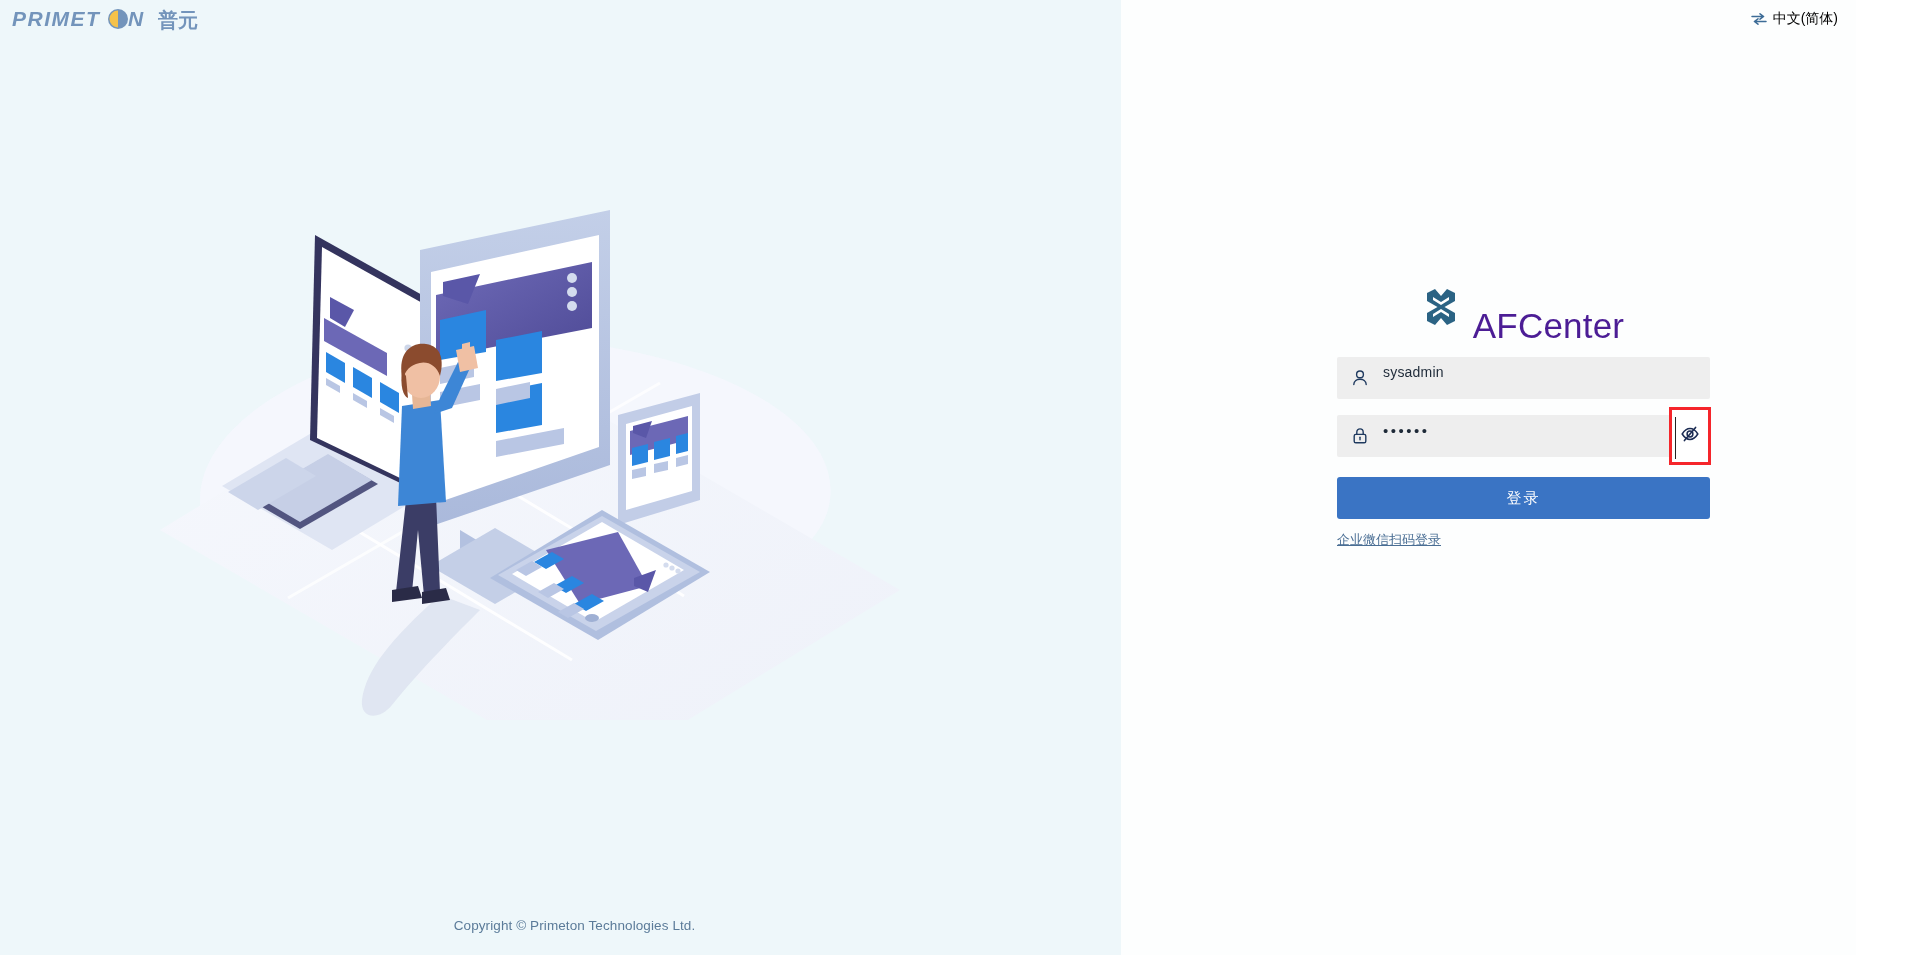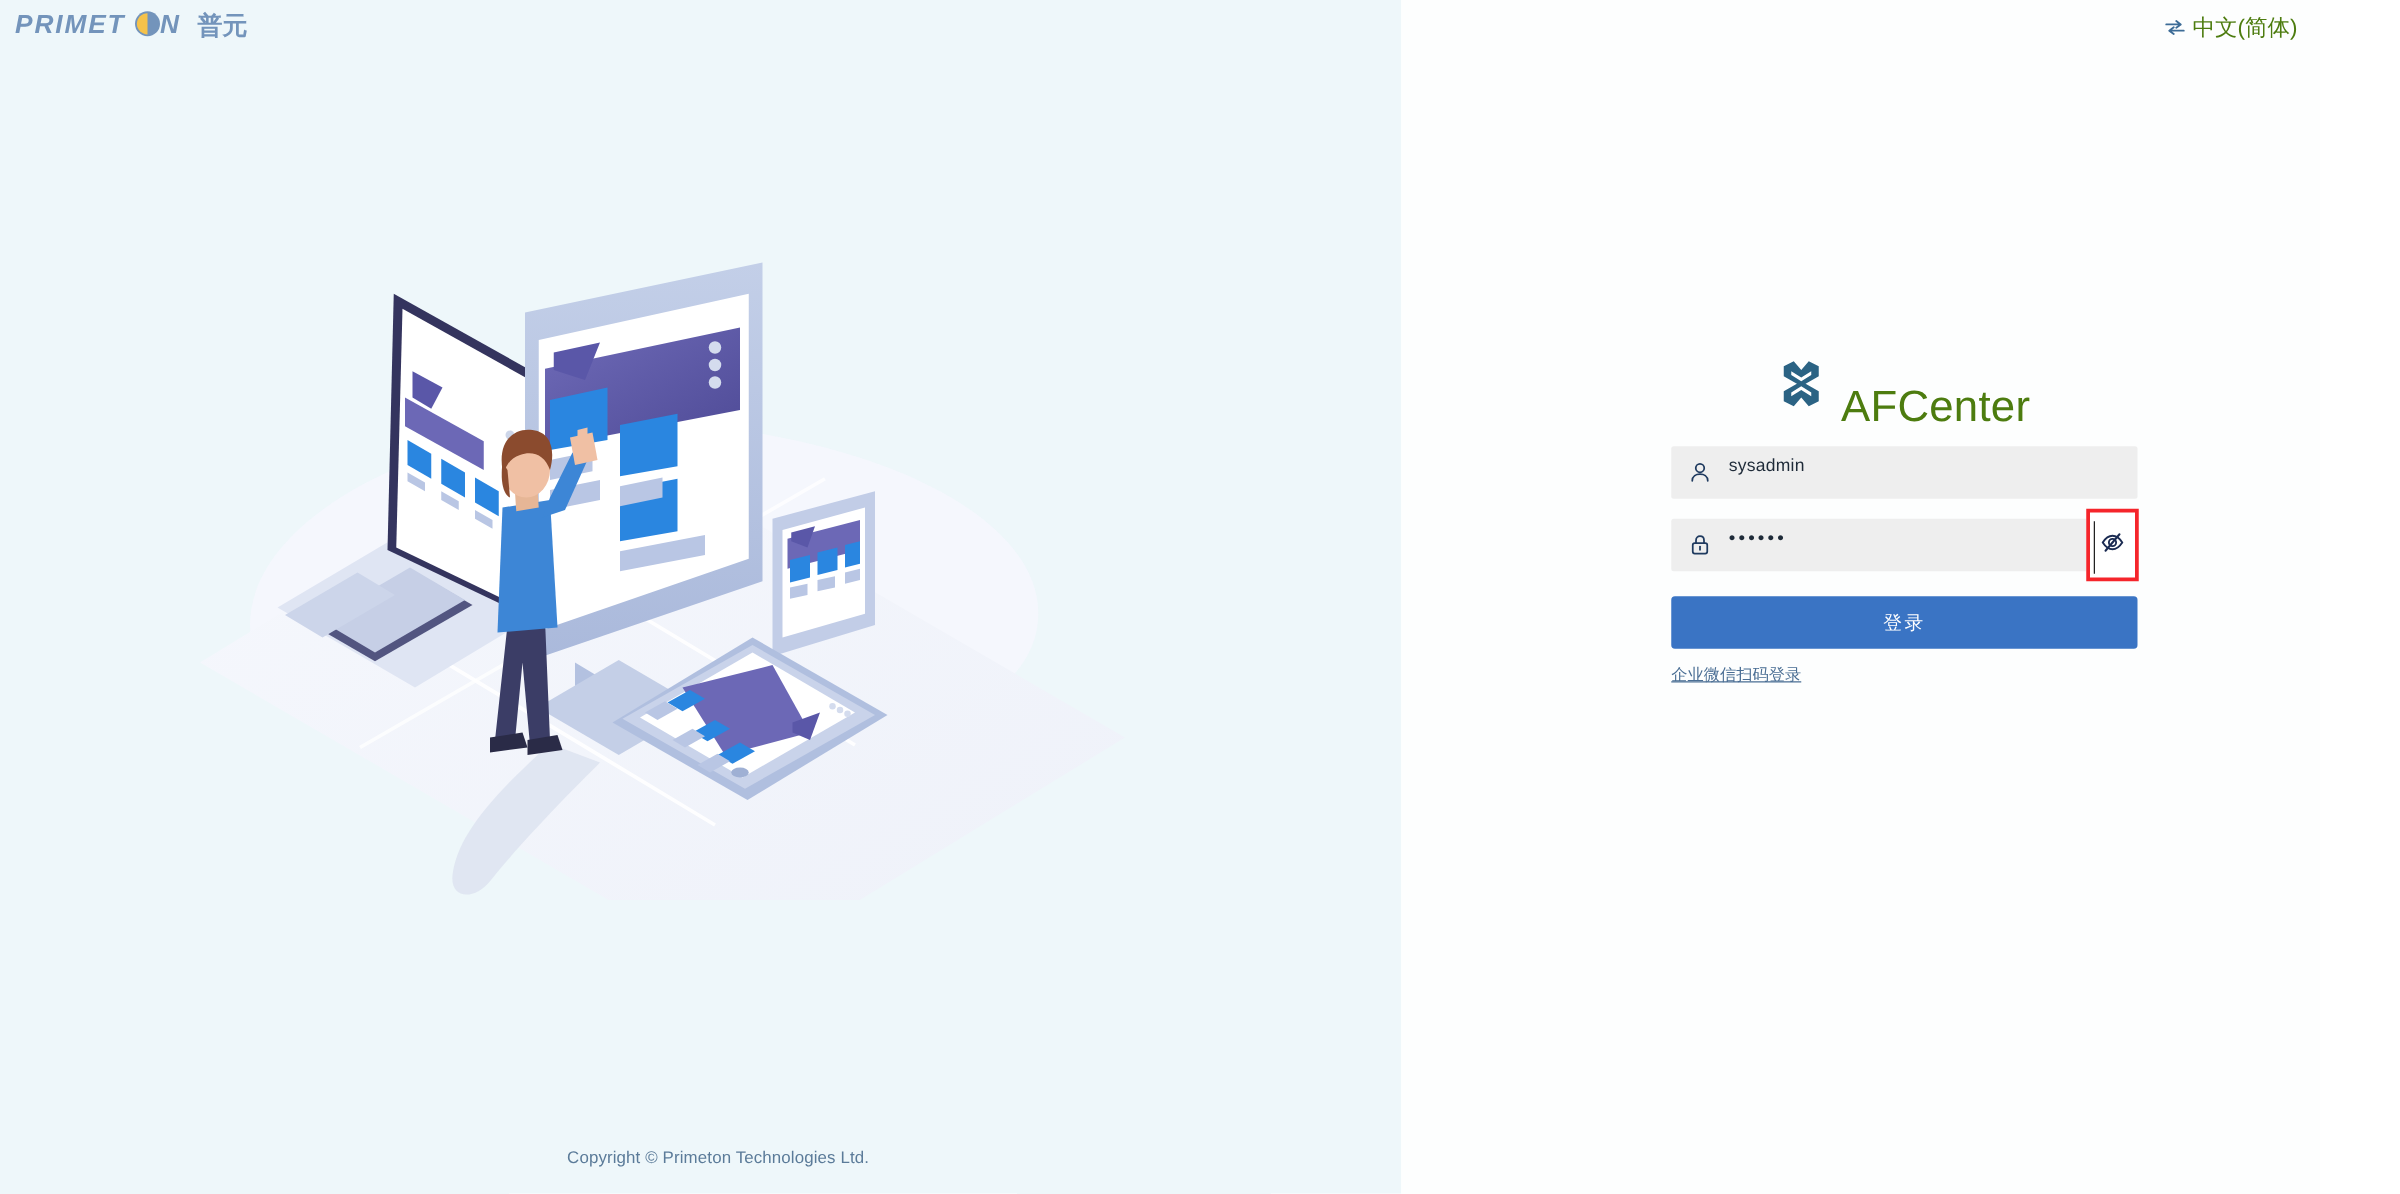--- a/index.html
+++ b/index.html
@@ -43,22 +43,22 @@
   
   .right-panel {
     position: relative;
     width: 799px; height: 955px;
     background: #fdfefe;
     flex: 1 1 auto;
   }
   .lang-switch {
     position: absolute; right: 18px; top: 10px;
     display: flex; align-items: center; gap: 6px;
-    font-size: 18px;
-    color: #4d7c0f;
+    font-size: 14px;
+    color: #000000;
     cursor: pointer;
     user-select: none;
   }
   .lang-switch .swap-icon {
     display: inline-flex; align-items: center; justify-content: center;
     width: 16px; height: 16px;
   }
 
   .login-box {
     position: absolute;
@@ -69,21 +69,21 @@
   .login-title {
     display: flex; align-items: center; justify-content: center;
     gap: 14px;
     margin-bottom: 26px;
     height: 48px;
   }
   .login-title .mark { display:flex; width: 36px; height: 40px; }
   .login-title .mark svg { display:block; }
   .login-title .title-text {
     font-size: 35px;
-    color: #4d7c0f;
+    color: #4c1d95;
     letter-spacing: .2px;
     line-height: 1;
     margin-top: 36px;
   }
 
   .field {
     position: relative;
     height: 42px;
     background: #eeeeee;
     border-radius: 2px;

